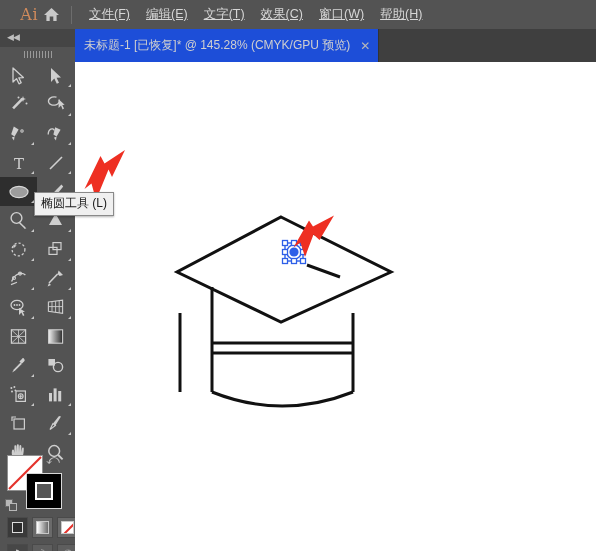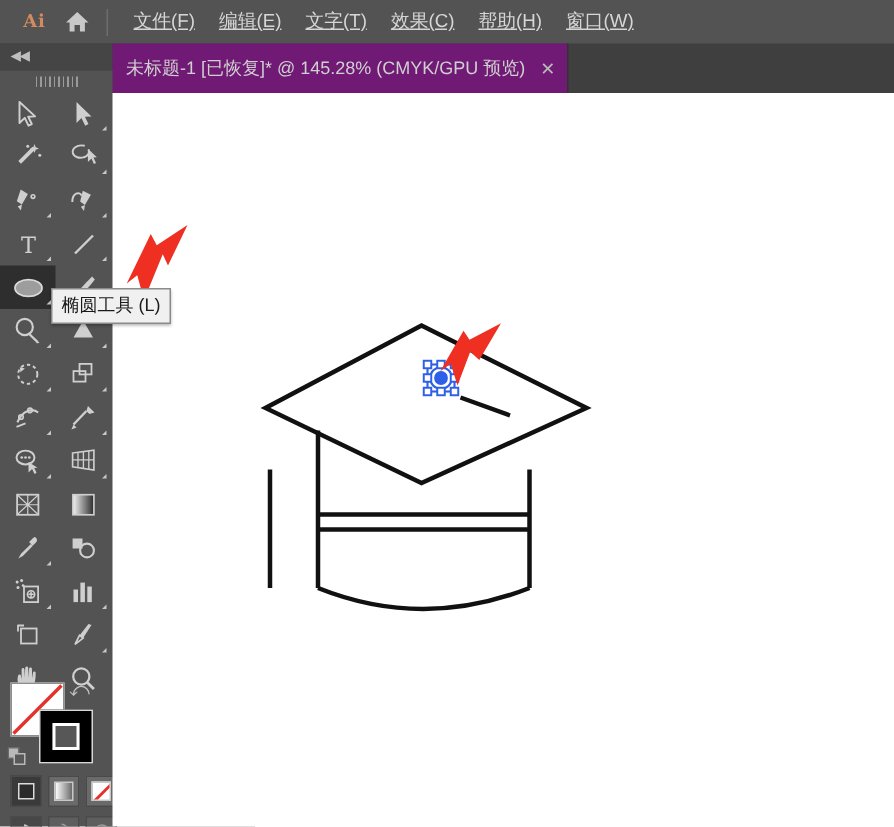--- a/index.html
+++ b/index.html
@@ -28,25 +28,25 @@
     width: 596px; height: 29px;
     background: #535353;
     display: flex;
     align-items: center;
   }
   .ai-logo {
     width: 30px;
     margin-left: 8px;
     color: #d18b5c;
     font-family: "DejaVu Serif", serif;
-    font-size: 12px;
-    font-weight: 700;
+    font-size: 16px;
+    font-weight: 400;
     letter-spacing: 0.5px;
     line-height: 29px;
-    text-align: center;
+    text-align: right;
   }
   .home-icon {
     width: 26px;
     display: flex;
     align-items: center;
     justify-content: center;
   }
   .mb-sep {
     width: 1px;
     height: 18px;
@@ -85,21 +85,21 @@
     color: #bfbfbf;
     font-size: 9px;
     line-height: 9px;
     letter-spacing: -1px;
   }
   .doc-tab {
     position: absolute;
     left: 75px; top: 0;
     height: 33px;
     min-width: 243px;
-    background: #701a75;
+    background: #1d4ed8;
     border-right: 1px solid #333;
     display: flex;
     align-items: center;
     padding: 0 0 0 9px;
     box-sizing: border-box;
   }
   .doc-tab-label {
     color: #cfcfcf;
     font-size: 12px;
     white-space: nowrap;
@@ -308,22 +308,22 @@
       <svg width="17" height="15" viewBox="0 0 17 15" aria-hidden="true">
         <path d="M8.5 1 L16 8 L13.6 8 L13.6 14 L10.3 14 L10.3 9.6 L6.7 9.6 L6.7 14 L3.4 14 L3.4 8 L1 8 Z" fill="#c9c9c9"></path>
       </svg>
     </div>
     <div class="mb-sep"></div>
     <div class="menu-items">
       <div class="menu-item">文件(F)</div>
       <div class="menu-item">编辑(E)</div>
       <div class="menu-item">文字(T)</div>
       <div class="menu-item">效果(C)</div>
+      <div class="menu-item">窗口(W)</div>
       <div class="menu-item">帮助(H)</div>
-      <div class="menu-item">窗口(W)</div>
     </div>
   </div>
 
   <div class="tabbar">
     <div class="panel-collapse">
       <div class="collapse-arrows">◀◀</div>
     </div>
     <div class="doc-tab">
       <span class="doc-tab-label">未标题-1 [已恢复]* @ 145.28% (CMYK/GPU 预览)</span>
       <span class="doc-tab-close">✕</span>

